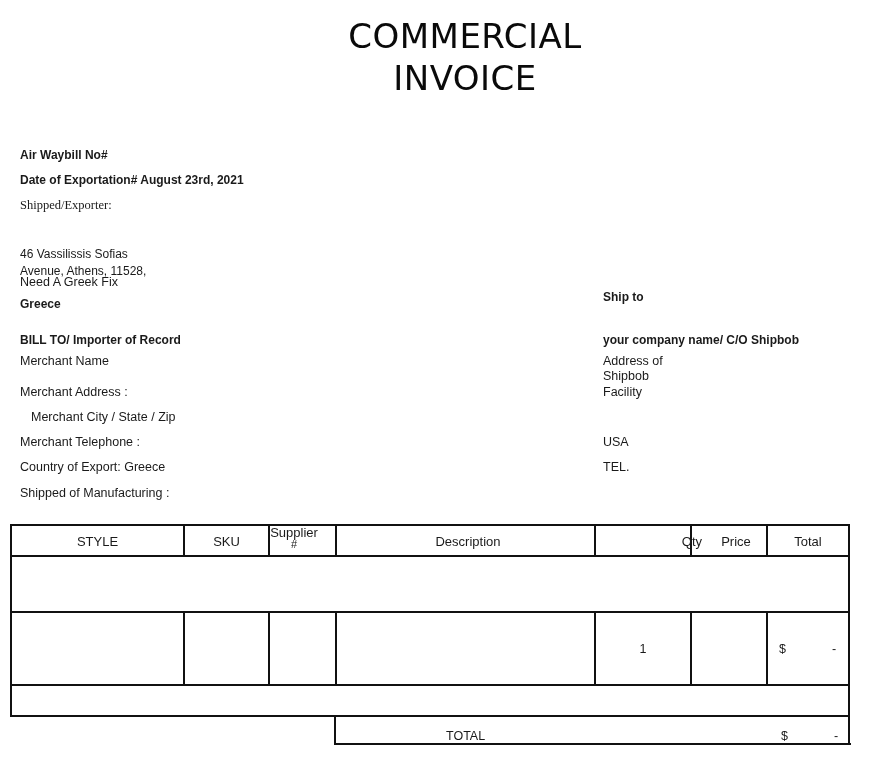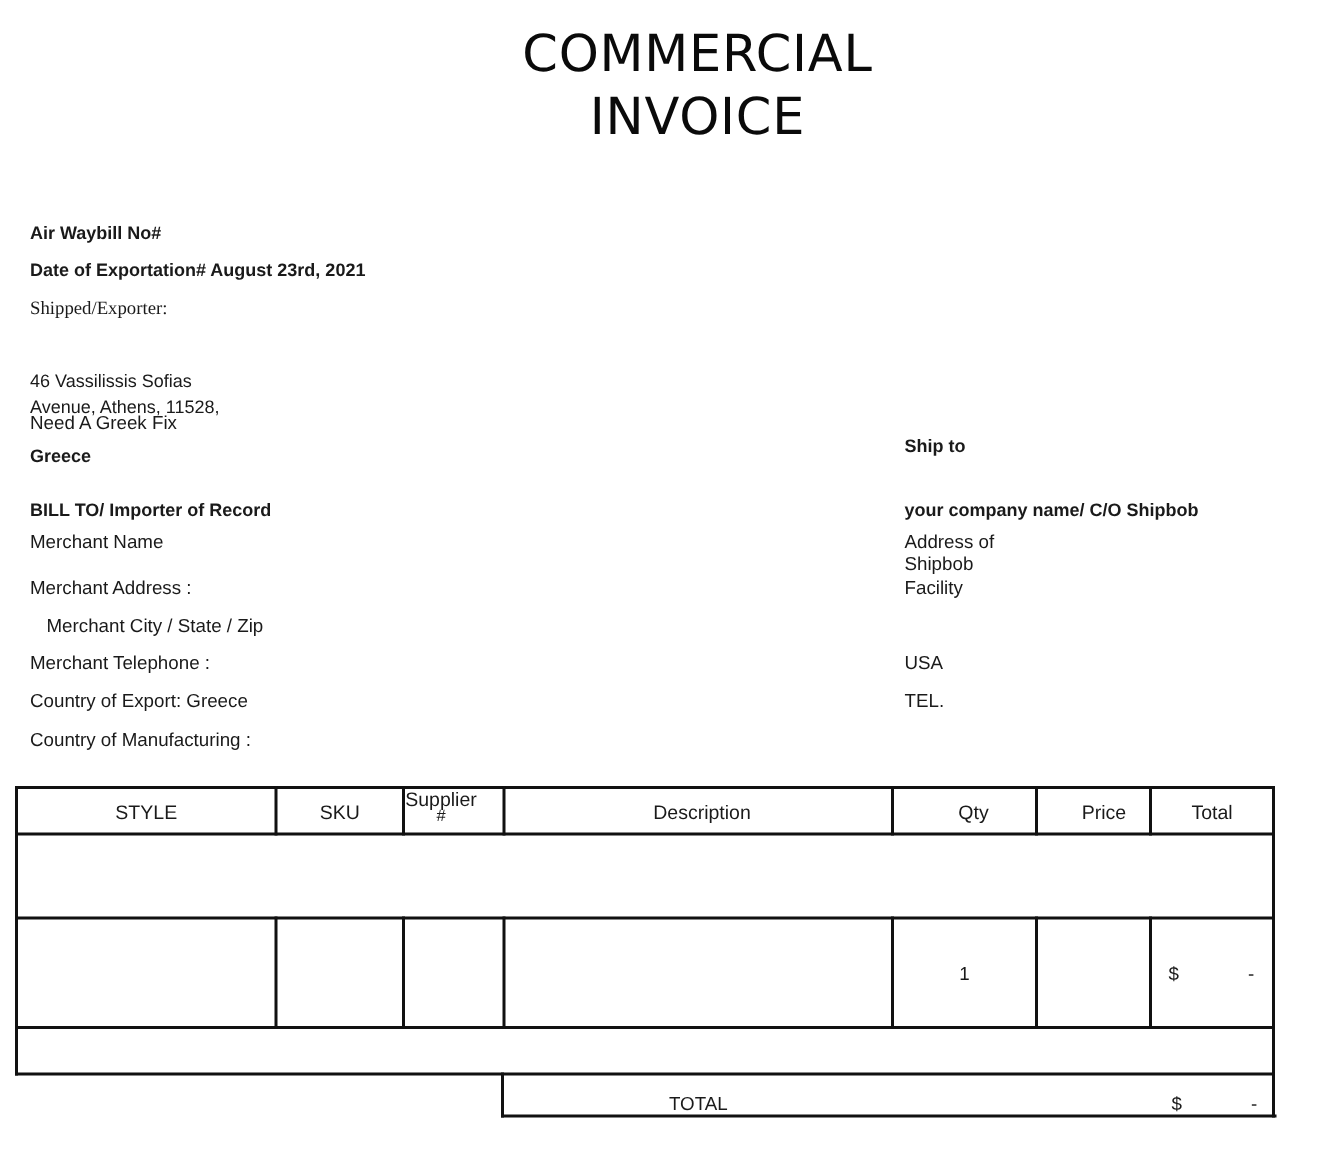--- a/index.html
+++ b/index.html
@@ -37,21 +37,21 @@
   <div class="t small" style="left:20px; top:296px;font-weight:bold;">Greece</div>
 </div>
 
 <div>
   <div class="t b" style="left:20px; top:332px;">BILL TO/ Importer of Record</div>
   <div class="t" style="left:20px; top:353px;">Merchant Name</div>
   <div class="t" style="left:20px; top:384px;">Merchant Address :</div>
   <div class="t" style="left:20px; top:409px;margin-left:11px;">Merchant City / State / Zip</div>
   <div class="t" style="left:20px; top:434px;">Merchant Telephone :</div>
   <div class="t" style="left:20px; top:459px;">Country of Export: Greece</div>
-  <div class="t" style="left:20px; top:485px;">Country of Manufacturing :</div>
+  <div class="t" style="left:20px; top:485px;">Shipped of Manufacturing :</div>
 </div>
 
 <div>
   <div class="t b" style="left:603px; top:289px;">Ship to</div>
   <div class="t b" style="left:603px; top:332px;">your company name/ C/O Shipbob</div>
   <div class="t" style="left:603px; top:353px;">Address of</div>
   <div class="t" style="left:603px; top:368px;">Shipbob</div>
   <div class="t" style="left:603px; top:384px;">Facility</div>
   <div class="t" style="left:603px; top:434px;">USA</div>
   <div class="t" style="left:603px; top:459px;">TEL.</div>
@@ -86,21 +86,21 @@
   <div class="vline" style="left:334px; top:715px; height:30px;"></div>
   <div class="vline" style="left:848px; top:715px; height:30px;"></div>
 
   <div class="hdr" style="left:12px; width:171px; top:534px;">STYLE</div>
   <div class="hdr" style="left:185px; width:83px; top:534px;">SKU</div>
   <div class="hdr" style="left:270px; width:48px; top:526px; line-height:13px;">
     <div>Supplier</div>
     <div style="font-size:11px; line-height:10px;">#</div>
   </div>
   <div class="hdr" style="left:337px; width:262px; top:534px;">Description</div>
-  <div class="hdr" style="left:596px; width:106px; top:534px;">Qty</div>
+  <div class="hdr" style="left:596px; width:106px; top:534px;text-align:right;">Qty</div>
   <div class="hdr" style="left:699px; width:74px; top:534px;">Price</div>
   <div class="hdr" style="left:768px; width:80px; top:534px;">Total</div>
 
   <div>
     <div class="cell-txt" style="left:596px; width:94px; top:642px; text-align:center;">1</div>
     <div class="cell-txt" style="left:779px; top:642px;">$</div>
     <div class="cell-txt" style="left:832px; top:642px;">-</div>
   </div>
 
   <div>

